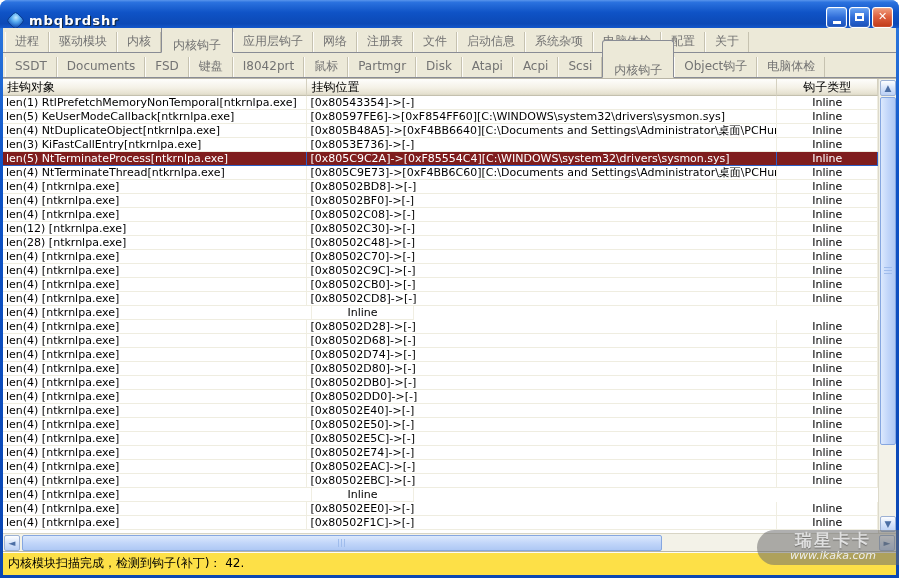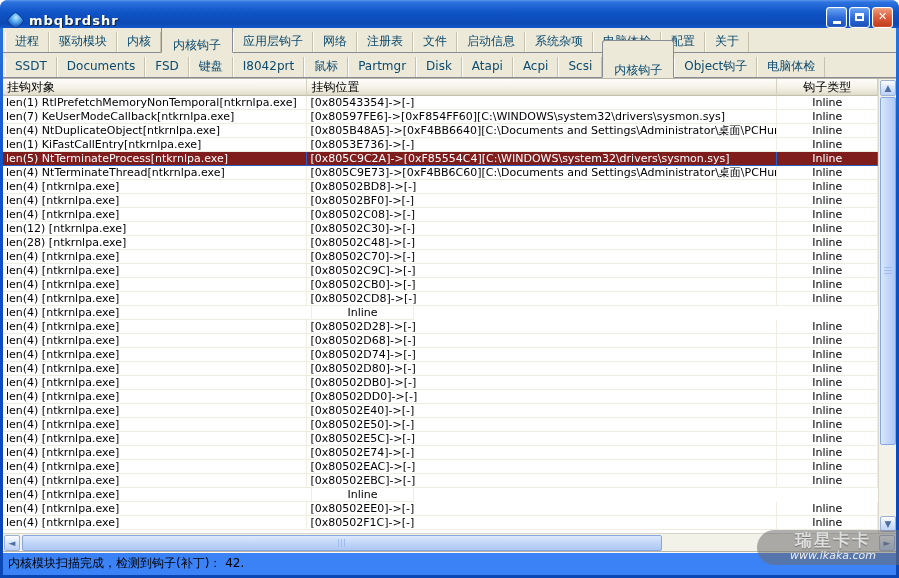--- a/index.html
+++ b/index.html
@@ -44,21 +44,21 @@
   .client {
     position:absolute; left:3px; right:3px; top:28px; bottom:3px;
     background:#ECE9D8; overflow:hidden;
   }
   
   .tabstrip {
     display:flex; align-items:flex-end; height:25px; padding:0 2px;
     border-bottom:1px solid #898C95; position:relative;
   }
   .tab {
-    height:20px; line-height:19px; padding:0 9px; font-size:12px; color:#0c4a6e;
+    height:20px; line-height:19px; padding:0 9px; font-size:12px; color:#737373;
     border-right:1px solid #C6C2B0; border-left:1px solid #FDFCF8;
     white-space:nowrap; cursor:default;
   }
   .tab.sel {
     height:24px; line-height:22px; background:#ECE9D8;
     border:1px solid #898C95; border-bottom:1px solid #ECE9D8;
     border-radius:3px 3px 0 0; margin-bottom:-1px; z-index:2; padding:18px 11px;
   }
   
   .listarea { position:relative; height:455px; background:#fff; border-top:1px solid #B9B5A5; display:flex; }
@@ -103,21 +103,21 @@
     border:1px solid #86A7E0; background:linear-gradient(180deg,#DCE9FD,#C2D6F9 50%,#AEC8F4);
   }
   .hthumb .grip {
     position:absolute; top:3px; bottom:3px; left:50%; width:8px; margin-left:-4px;
     background:repeating-linear-gradient(90deg,#9FBCEC 0 1px,transparent 1px 3px);
   }
   .hbtn-right { position:absolute; right:0; top:0; }
   
   .statusbar {
     height:24px; line-height:22px; padding:0 5px; font-size:12px; color:#000;
-    background:#3b82f6; border-top:1px solid #B9B5A5; box-shadow:inset 0 1px 0 #FDFCF8;
+    background:#fde047; border-top:1px solid #B9B5A5; box-shadow:inset 0 1px 0 #FDFCF8;
     white-space:nowrap;
   }
   
   .watermark {
     position:absolute; right:0; bottom:13px; width:142px; height:35px;
     background:rgba(110,110,110,0.55); border-radius:18px 0 0 18px;
     z-index:10; padding:2px 6px 0 16px; text-align:center;
   }
   .wm-line1 { font-size:17px; font-weight:bold; color:#DFDFDF; letter-spacing:2px; line-height:17px; text-shadow:0 1px 1px rgba(0,0,0,.35); }
   .wm-line2 { font-size:11px; font-style:italic; color:#EDEDED; line-height:13px; }
@@ -182,31 +182,31 @@
             <div class="hcell c2">挂钩位置</div>
             <div class="hcell c3 hc3">钩子类型</div>
           </div>
         <div class="lrows">
             <div class="row">
               <div class="cell c1">len(1) RtlPrefetchMemoryNonTemporal[ntkrnlpa.exe]</div>
               <div class="cell c2">[0x80543354]-&gt;[-]</div>
               <div class="cell c3">Inline</div>
             </div>
             <div class="row">
-              <div class="cell c1">len(7) KeUserModeCallback[ntkrnlpa.exe]</div>
+              <div class="cell c1">len(5) KeUserModeCallback[ntkrnlpa.exe]</div>
               <div class="cell c2">[0x80597FE6]-&gt;[0xF854FF60][C:\WINDOWS\system32\drivers\sysmon.sys]</div>
               <div class="cell c3">Inline</div>
             </div>
             <div class="row">
               <div class="cell c1">len(4) NtDuplicateObject[ntkrnlpa.exe]</div>
               <div class="cell c2">[0x805B48A5]-&gt;[0xF4BB6640][C:\Documents and Settings\Administrator\桌面\PCHunter32a...</div>
               <div class="cell c3">Inline</div>
             </div>
             <div class="row">
-              <div class="cell c1">len(1) KiFastCallEntry[ntkrnlpa.exe]</div>
+              <div class="cell c1">len(3) KiFastCallEntry[ntkrnlpa.exe]</div>
               <div class="cell c2">[0x8053E736]-&gt;[-]</div>
               <div class="cell c3">Inline</div>
             </div>
             <div class="row sel">
               <div class="cell c1">len(5) NtTerminateProcess[ntkrnlpa.exe]</div>
               <div class="cell c2">[0x805C9C2A]-&gt;[0xF85554C4][C:\WINDOWS\system32\drivers\sysmon.sys]</div>
               <div class="cell c3">Inline</div>
             </div>
             <div class="row">
               <div class="cell c1">len(4) NtTerminateThread[ntkrnlpa.exe]</div>

